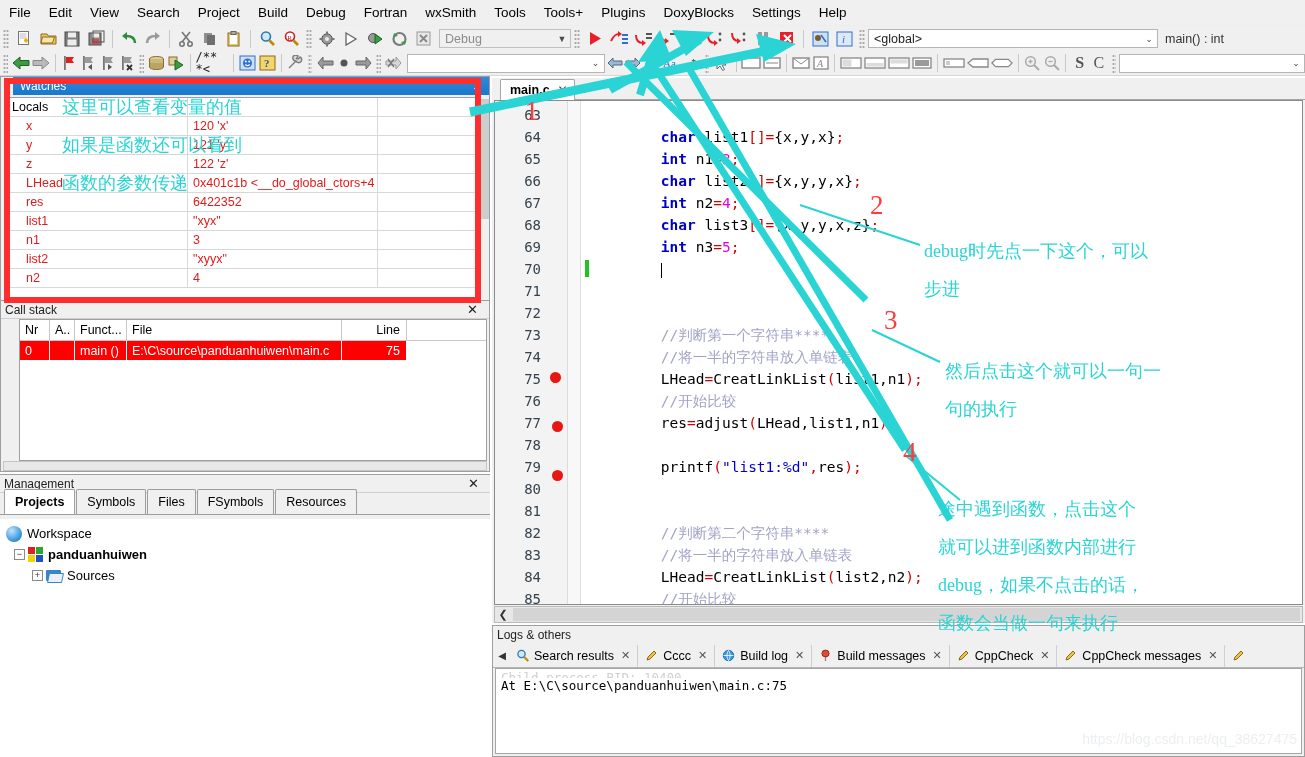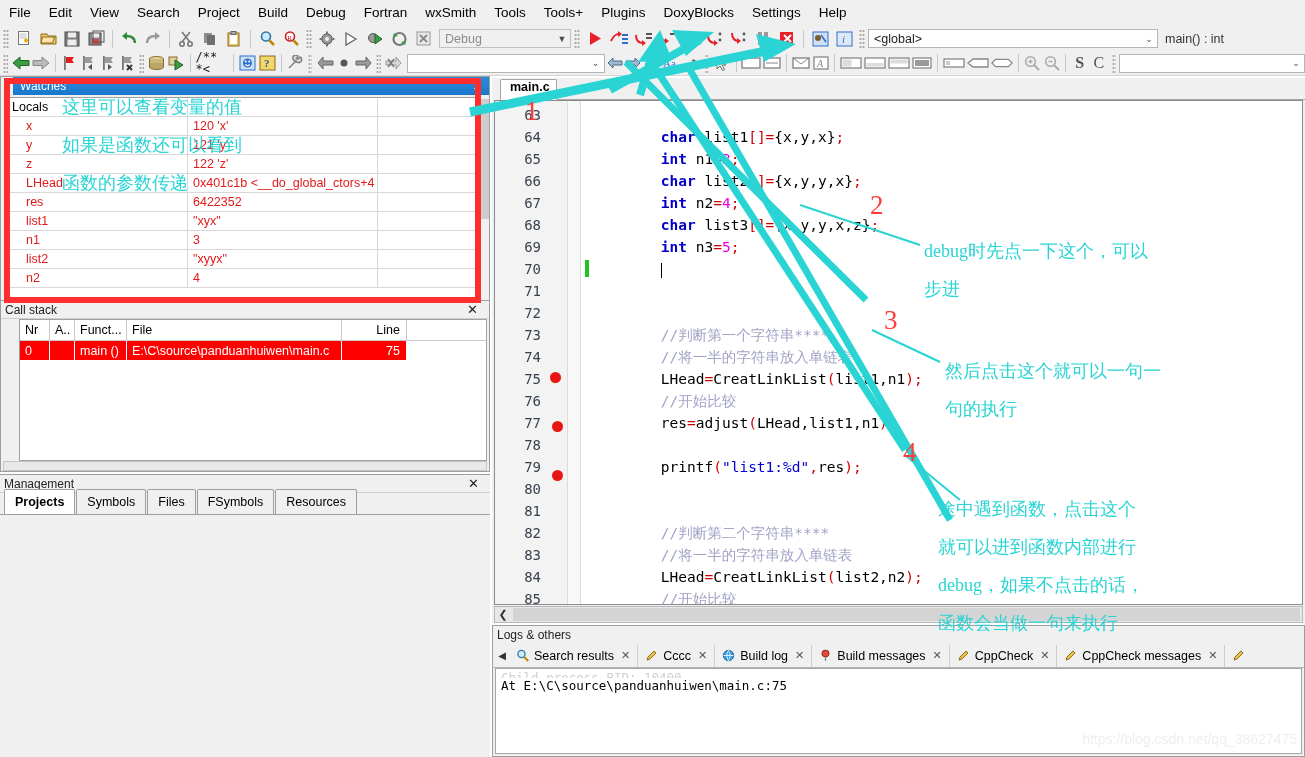--- a/index.html
+++ b/index.html
@@ -158,21 +158,21 @@
 
   
   .editor-wrap {
     position: absolute; left: 492px; top: 78px; width: 813px; height: 545px;
     background: #f0f0f0;
   }
   .etabs { height: 22px; display: flex; align-items: flex-end; padding-left: 8px; }
   .etab {
     height: 21px; background: #fff; border: 1px solid #a6a6a6; border-bottom: none;
     padding: 0 6px 0 9px; display: flex; align-items: center; gap: 8px;
-    font-size: 12.5px; font-weight: bold; border-radius: 2px 2px 0 0; flex-direction: column;
+    font-size: 12.5px; font-weight: bold; border-radius: 2px 2px 0 0;
   }
   .etab .x { font-size: 12px; font-weight: normal; color: #444; }
   .etab-rest { flex: 1; border-bottom: 1px solid #a6a6a6; height: 21px; }
 
   .editor {
     position: absolute; left: 2px; right: 2px; top: 22px; bottom: 18px;
     background: #fff; border: 1px solid #8b8b8b;
     display: flex; overflow: hidden;
   }
   .gutter-num {
@@ -791,20 +791,41 @@
     <div class="panel-title-grey">
       <span>Management</span>
       <span class="close">✕</span>
     </div>
     <div class="mgmt-tabs">
       <div class="mgmt-tab active">Projects</div>
       <div class="mgmt-tab">Symbols</div>
       <div class="mgmt-tab">Files</div>
       <div class="mgmt-tab">FSymbols</div>
       <div class="mgmt-tab">Resources</div>
+    </div>
+    <div class="tree">
+      <div class="tnode" style="padding-left:2px;">
+        <span class="ico-ws"></span>
+        <span>Workspace</span>
+      </div>
+      <div class="tnode" style="padding-left:10px;">
+        <span class="expander">−</span>
+        <span class="ico-proj">
+            <i style="background:#e02020"></i>
+            <i style="background:#2ba52b"></i>
+            <i style="background:#f2d30a"></i>
+            <i style="background:#1b52c8"></i>
+          </span>
+        <span style="font-weight:bold">panduanhuiwen</span>
+      </div>
+      <div class="tnode" style="padding-left:28px;">
+        <span class="expander">+</span>
+        <span class="ico-folder"></span>
+        <span>Sources</span>
+      </div>
     </div>
   </div>
 
   <div class="editor-wrap">
     <div class="etabs">
       <div class="etab">
         <span>main.c</span>
         <span class="x">✕</span>
       </div>
       <div class="etab-rest"></div>

